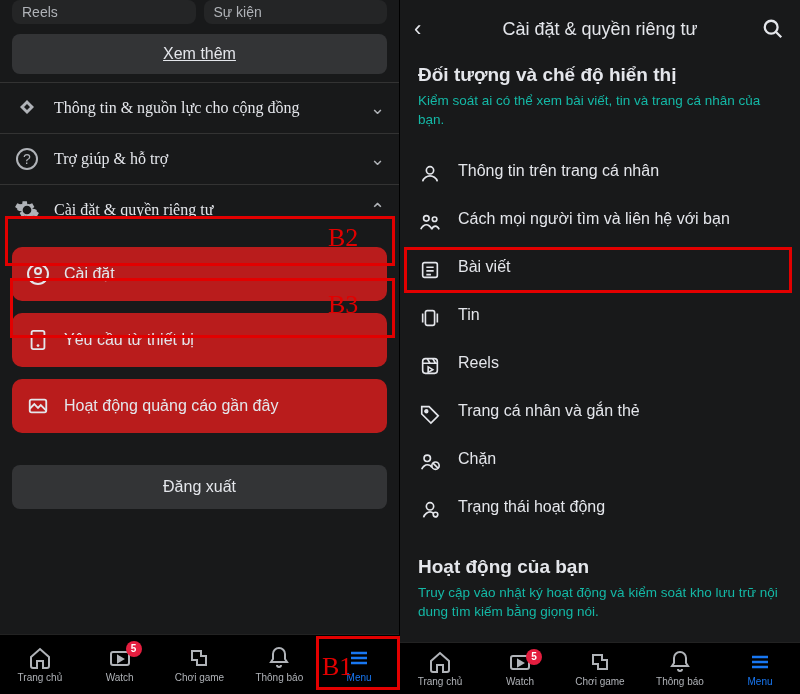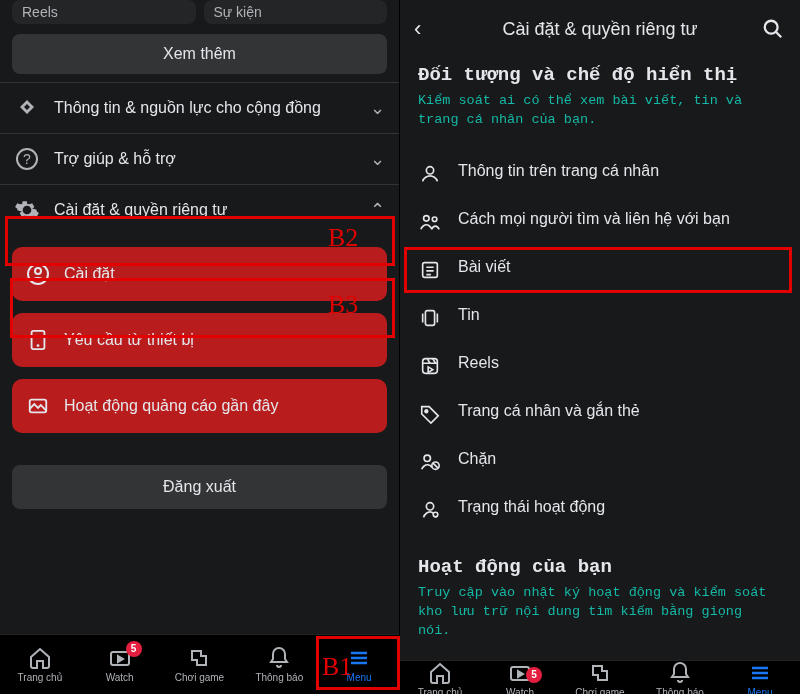--- a/index.html
+++ b/index.html
@@ -11,25 +11,25 @@
     font-family: -apple-system, Helvetica, Arial, sans-serif;
     overflow: hidden;
     position: relative;
   }
   .screen { width: 400px; height: 694px; background: #18191a; display: flex; flex-direction: column; position: relative; }
   .screen-left { border-right: 1px solid #000; }
 
   
   .top-chips { display: flex; gap: 8px; padding: 0 12px 2px; }
   .chip { flex:1; background:#242526; border-radius:8px; padding:4px 10px; color:#b0b3b8; font-size:14px; }
-  .btn-wide { margin: 8px 12px; background:#333436; color:#e4e6eb; text-align:center; padding:11px; border-radius:8px; font-size:16px; }
+  .btn-wide { margin: 8px 12px; background:#333436; color:#e4e6eb; text-align:center; padding:11px; border-radius:8px; font-size:16px;text-decoration:underline; }
 
   .row-header { display:flex; align-items:center; padding:12px 14px; gap:14px; color:#e4e6eb; font-size:16px; border-top:1px solid #333;}
   .row-header .icon { width:26px; height:26px; display:flex; align-items:center; justify-content:center; }
-  .row-header .label { flex:1; line-height:1.3; }
+  .row-header .label { flex:1; line-height:1.3;font-family:Liberation Serif, serif; }
   .row-header .chev { color:#b0b3b8; font-size:18px; }
 
   .subgroup { padding: 0 12px 10px; }
   .card { background:#b91c1c; border-radius:10px; padding:15px 14px; display:flex; align-items:center; gap:14px; color:#e4e6eb; font-size:16px; margin-top:12px; }
   .card .icon { width:24px; height:24px; display:flex; align-items:center; justify-content:center; color:#e4e6eb;}
   .spacer-lg { height: 22px; }
 
   .logout { margin: 0 12px 6px; background:#333436; color:#e4e6eb; text-align:center; padding:13px; border-radius:8px; font-size:16px; font-weight:500; }
 
   .bottom-bar { display:flex; height:60px; background:#000; border-top:1px solid #222; position:relative; }
@@ -37,21 +37,21 @@
   .tab.active { color:#1877f2; }
   .tab .ticon { width:24px; height:24px; display:flex; align-items:center; justify-content:center; }
   .badge { position:absolute; top:6px; right:18px; background:#e41e3f; color:#fff; font-size:10px; border-radius:9px; min-width:16px; height:16px; line-height:16px; text-align:center; font-weight:600; }
 
   
   .r-header { display:flex; align-items:center; padding:16px 14px 18px; color:#e4e6eb; }
   .r-header .back { width:24px; font-size:22px; color:#e4e6eb; }
   .r-header .title { flex:1; text-align:center; font-size:18px; font-weight:500; }
   .r-header .search { width:24px; font-size:20px; color:#e4e6eb; text-align:right; }
 
-  .section { padding: 4px 18px 10px; font-family: Liberation Mono, monospace; }
+  .section { padding: 4px 18px 10px; }
   .sec-title { color:#e4e6eb; font-size:19px; font-weight:700; margin-bottom:6px; }
   .sec-desc { color:#14b8a6; font-size:13.5px; line-height:1.4; margin-bottom:10px;}
 
   .r-item { display:flex; align-items:flex-start; gap:16px; padding:12px 18px; color:#e4e6eb; font-size:16px; }
   .r-item .icon { width:24px; height:24px; display:flex; align-items:center; justify-content:center; color:#e4e6eb;}
 
   
   .ann-box { position:absolute; border:3px solid #e20000; pointer-events:none; }
   .ann-text { position:absolute; color:#e20000; font-size:26px; font-weight:400; font-family: "Times New Roman", serif; pointer-events:none; }
 

